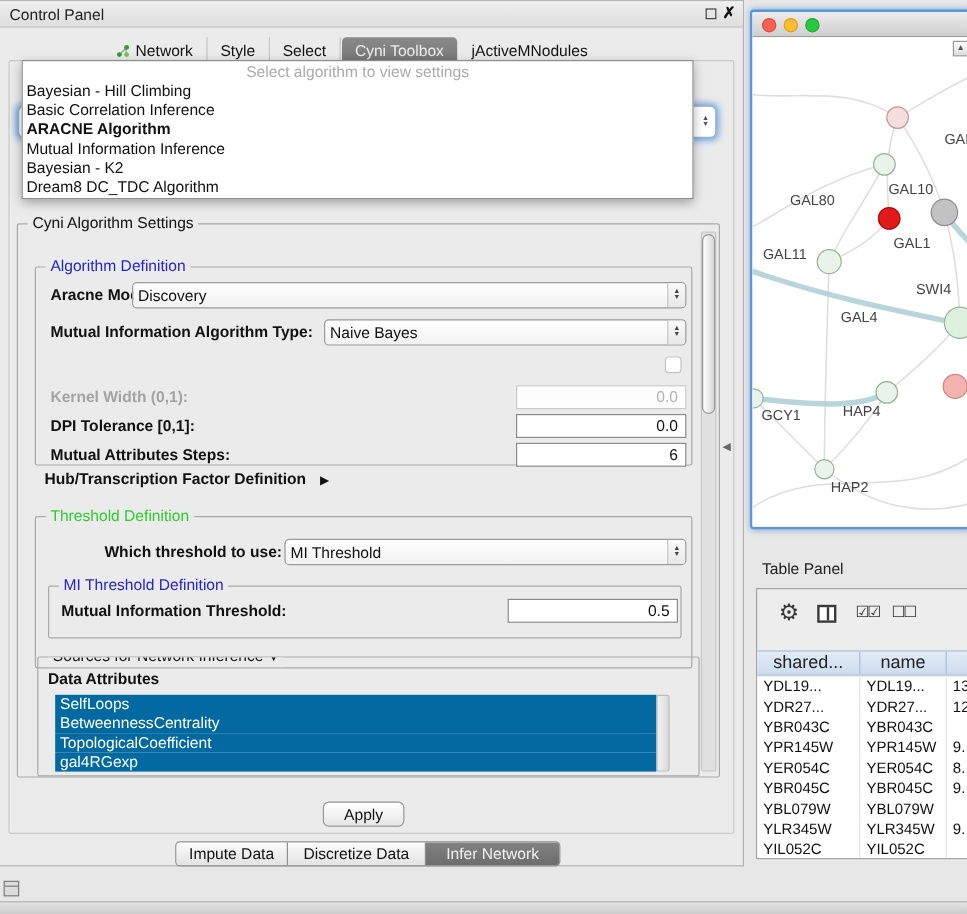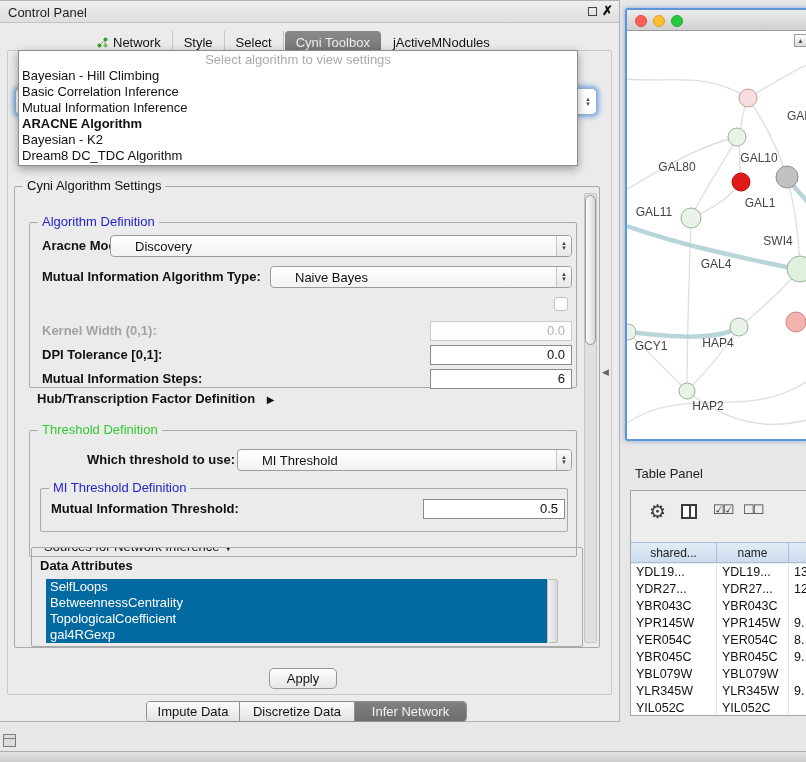--- a/index.html
+++ b/index.html
@@ -88,21 +88,21 @@
   .flabel.disabled { color: #a3a3a3; }
   .plain-label { font-weight: normal; }
 
   
   .combo {
     position: absolute; height: 22px;
     background: linear-gradient(#ffffff,#f2f2f2);
     border: 1px solid #9c9c9c; border-radius: 4px;
     display: flex; align-items: center; overflow: hidden;
   }
-  .combo .val { flex: 1; padding-left: 24px; font-size: 13px; color: #111; white-space: nowrap; }
+  .combo .val { flex: 1; padding-left: 4px; font-size: 13px; color: #111; white-space: nowrap; }
   .combo .stepper {
     width: 15px; align-self: stretch; border-left: 1px solid #c4c4c4;
     display: flex; flex-direction: column; align-items: center; justify-content: center;
     font-size: 6px; line-height: 5px; color: #444; background: linear-gradient(#fafafa,#e8e8e8);
   }
 
   
   .tfield {
     position: absolute; height: 20px; background: #fff; border: 1px solid #8a8a8a;
     font-size: 13px; line-height: 18px; text-align: right; padding: 0 6px; color: #111;
@@ -199,21 +199,21 @@
   .chk.on  { left: 82px; }
   .chk.off { left: 112px; }
 
   #thead {
     position: absolute; left: 0; top: 51px; right: 0; height: 21px;
     background: linear-gradient(#e2ecf7,#cddcee);
     border-top: 1px solid #aabdd6; border-bottom: 1px solid #aabdd6;
     display: flex;
   }
   .hcell {
-    font-size: 12px; color: #222; display: flex; align-items: center; justify-content: center;
+    font-size: 15px; color: #222; display: flex; align-items: center; justify-content: center;
     border-right: 1px solid #aabdd6; height: 100%;
   }
   .hcell.c0 { width: 86px; } .hcell.c1 { width: 72px; } .hcell.c2 { flex: 1; }
   #tbody { position: absolute; left: 0; top: 73px; right: 0; bottom: 0; background: #fff; }
   .trow { display: flex; height: 17px; }
   .tcell {
     font-size: 12.5px; color: #111; line-height: 17px; padding-left: 5px;
     white-space: nowrap; overflow: hidden; border-right: 1px solid #e7e7e7;
   }
   .tcell.c0 { width: 86px; } .tcell.c1 { width: 72px; } .tcell.c2 { flex: 1; }
@@ -273,22 +273,22 @@
 
     <div id="algo-combo">
       <span class="stepper" style="width:16px;display:flex;flex-direction:column;align-items:center;font-size:6px;line-height:5px;color:#555;">▲<br>▼</span>
     </div>
 
     <div id="algo-popup">
       <div class="dd-placeholder">Select algorithm to view settings</div>
       <div>
           <div class="dd-item">Bayesian - Hill Climbing</div>
           <div class="dd-item">Basic Correlation Inference</div>
+          <div class="dd-item sel">ARACNE Algorithm</div>
           <div class="dd-item">Mutual Information Inference</div>
-          <div class="dd-item sel">ARACNE Algorithm</div>
           <div class="dd-item">Bayesian - K2</div>
           <div class="dd-item">Dream8 DC_TDC Algorithm</div>
         </div>
     </div>
 
     <div class="group" id="cyni-group">
       <span class="gtitle dark">Cyni Algorithm Settings</span>
 
       <div class="group" id="algdef-group">
         <span class="gtitle blue">Algorithm Definition</span>
@@ -306,21 +306,21 @@
         </div>
 
         <span class="checkbox" style="left:524px;top:74px"></span>
 
         <span class="flabel disabled" style="left:12px;top:98px">Kernel Width (0,1):</span>
         <div class="tfield disabled" style="left:400px;top:98px;width:142px">0.0</div>
 
         <span class="flabel" style="left:12px;top:122px">DPI Tolerance [0,1]:</span>
         <div class="tfield" style="left:400px;top:122px;width:142px">0.0</div>
 
-        <span class="flabel" style="left:12px;top:146px">Mutual Information Steps:</span>
+        <span class="flabel" style="left:12px;top:146px">Mutual Attributes Steps:</span>
         <div class="tfield" style="left:400px;top:146px;width:142px">6</div>
       </div>
 
       <div style="position:absolute;left:22px;top:202px;height:18px;">
         <span class="flabel" style="position:static;">Hub/Transcription Factor Definition</span>
         <span class="tri" style="margin-left:8px;">▶</span>
       </div>
 
       <div class="group" id="threshold-group">
         <span class="gtitle green">Threshold Definition</span>

